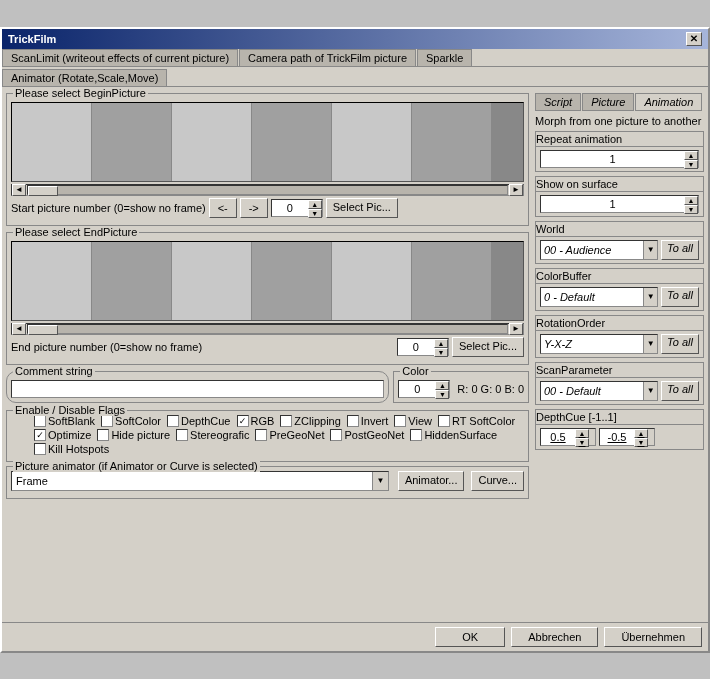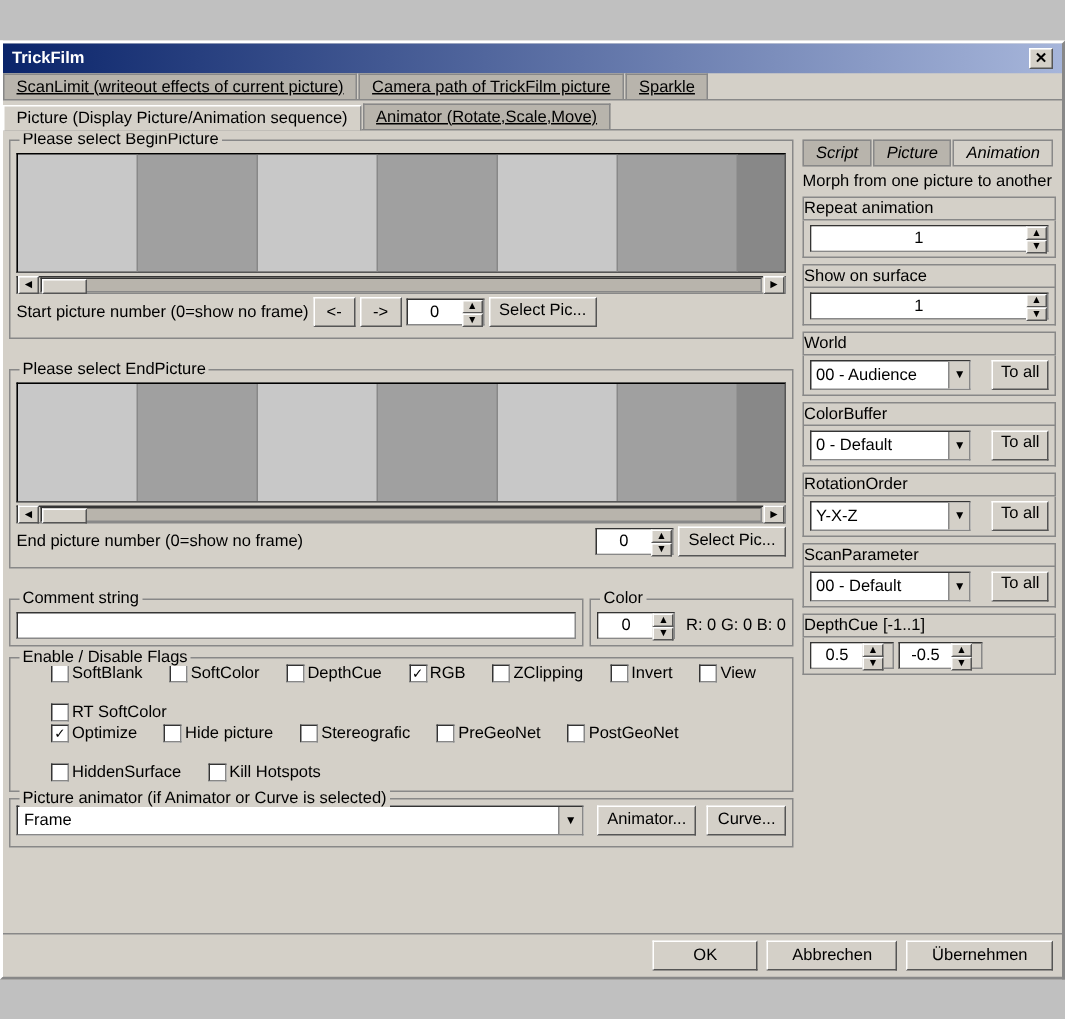--- a/index.html
+++ b/index.html
@@ -89,21 +89,20 @@
       background: #d4d0c8;
       border-top-color: #fff;
       border-left-color: #fff;
       font-weight: normal;
       position: relative;
       top: 1px;
       z-index: 1;
     }
     .tab.inactive {
       background: #b8b4ac;
-      text-decoration: underline;
     }
     
     .right-tabs {
       display: flex;
       margin-bottom: 4px;
     }
     .right-tab {
       padding: 2px 8px;
       border: 1px solid #888;
       background: #b8b4ac;
@@ -112,21 +111,21 @@
       margin-right: 1px;
       font-style: italic;
     }
     .right-tab.active {
       background: #d4d0c8;
     }
     
     .group-box {
       border: 1px solid #888;
       border-top-color: #888;
-      margin-bottom: 20px;
+      margin-bottom: 6px;
       padding: 4px;
       position: relative;
     }
     .group-label {
       position: absolute;
       top: -7px;
       left: 6px;
       background: #d4d0c8;
       padding: 0 2px;
       font-size: 11px;
@@ -263,33 +262,34 @@
     }
     
     .comment-color-row {
       display: flex;
       gap: 4px;
       margin-bottom: 3px;
       align-items: flex-end;
     }
     .comment-group {
       flex: 1;
+      border-radius: 10px;
     }
     
     .flags-group {
       border: 1px solid #888;
       padding: 4px 6px;
       margin-bottom: 4px;
       position: relative;
     }
     .flags-row {
       display: flex;
       align-items: center;
       flex-wrap: wrap;
-      gap: 14px;
+      gap: 2px;
       margin-bottom: 2px;
     }
     .checkbox-item {
       display: flex;
       align-items: center;
       gap: 2px;
       margin-right: 4px;
     }
     .checkbox-box {
       width: 12px;
@@ -350,21 +350,22 @@
     }
     .right-content {
       border: 1px solid #888;
       border-top: none;
       padding: 3px 4px;
       background: #d4d0c8;
     }
     .select-wrap {
       display: flex;
       align-items: center;
-      gap: 14px;
+      gap: 3px;
+      font-style: italic;
     }
     .select-dropdown {
       flex: 1;
       border: 1px inset #888;
       background: white;
       height: 20px;
       display: flex;
       align-items: center;
     }
     .select-text {
@@ -420,20 +421,21 @@
       padding: 3px 16px;
       font-size: 11px;
       cursor: pointer;
       min-width: 70px;
       text-align: center;
     }
     .depthcue-row {
       display: flex;
       align-items: center;
       gap: 3px;
+      text-decoration: underline;
     }
     .small-spinner {
       display: flex;
       border: 1px inset #888;
       height: 18px;
       width: 56px;
     }
     .small-spinner-input {
       width: 34px;
       border: none;
@@ -462,21 +464,20 @@
     <div class="title-bar-close">✕</div>
   </div>
 
   <div class="tab-row">
     <div class="tab inactive">ScanLimit (writeout effects of current picture)</div>
     <div class="tab inactive">Camera path of TrickFilm picture</div>
     <div class="tab inactive">Sparkle</div>
   </div>
 
   <div class="tab-row">
-    <div class="tab active">Picture (Display Picture/Animation sequence)</div>
     <div class="tab inactive">Animator (Rotate,Scale,Move)</div>
   </div>
 
   <div class="main-content">
 
     <div class="left-panel">
 
       <div class="group-box" style="padding-top:8px;">
         <span class="group-label">Please select BeginPicture</span>
         <div class="picture-strip">

